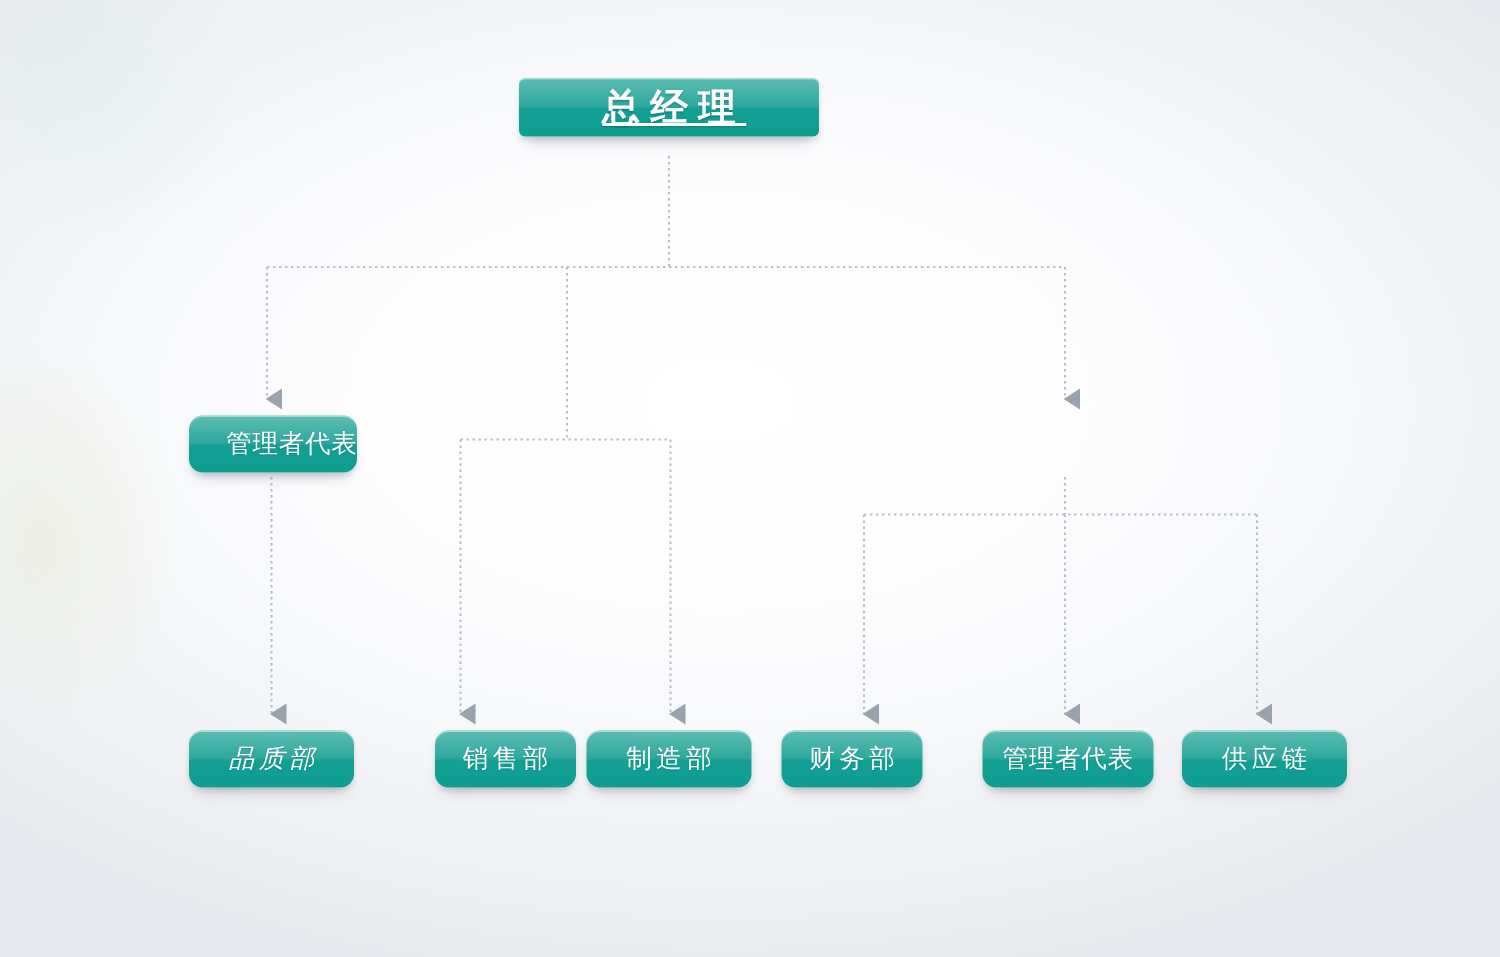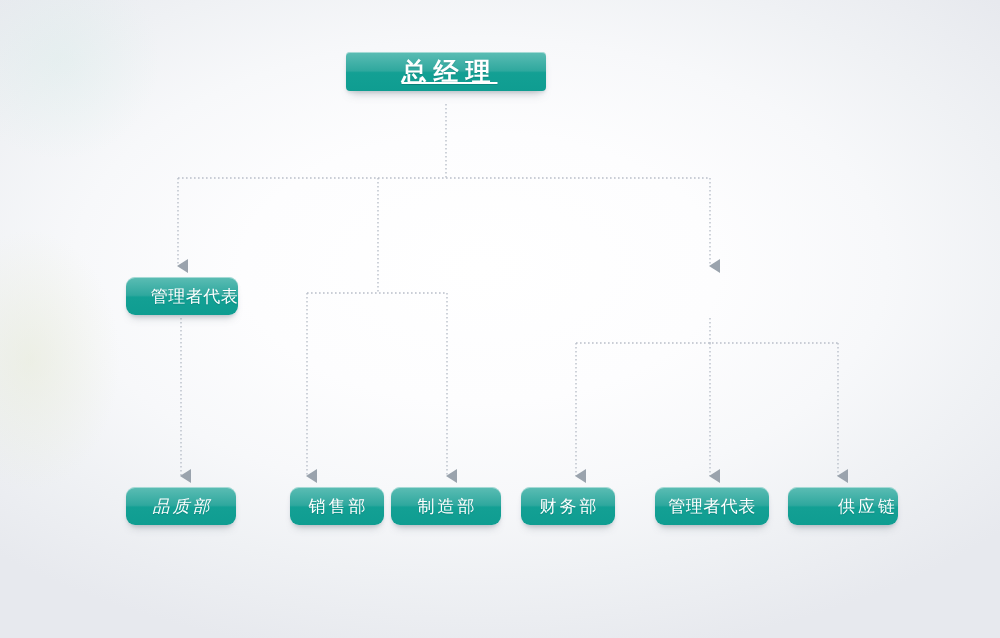--- a/index.html
+++ b/index.html
@@ -126,21 +126,21 @@
   }
   .node-l3.tight .node-label {
     letter-spacing: 0.5px;
     text-indent: 0;
   }
   #node-quality      { left: 126px; width: 110px; font-style: italic; }
   #node-sales        { left: 253px; width: 94px; margin-left: 37px; }
   #node-manufacture  { left: 391px; width: 110px; }
   #node-finance      { left: 521px; width: 94px; }
   #node-hr           { left: 655px; width: 114px; }
-  #node-supply       { left: 788px; width: 110px; justify-content: flex-end; }
+  #node-supply       { left: 788px; width: 110px; }
 </style>
 </head>
 <body>
 
 <div id="chart-root">
 
   <div id="tint-topleft"></div>
   <div id="tint-left"></div>
 
   <svg id="connector-layer" viewBox="0 0 1000 638" width="1000" height="638" xmlns="http://www.w3.org/2000/svg">

